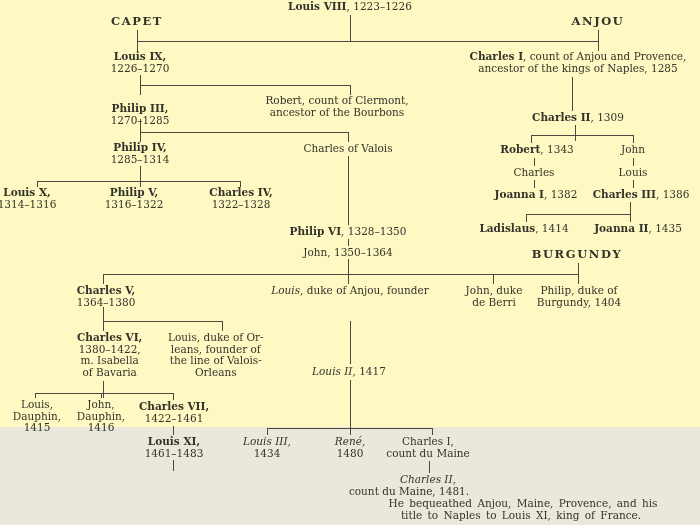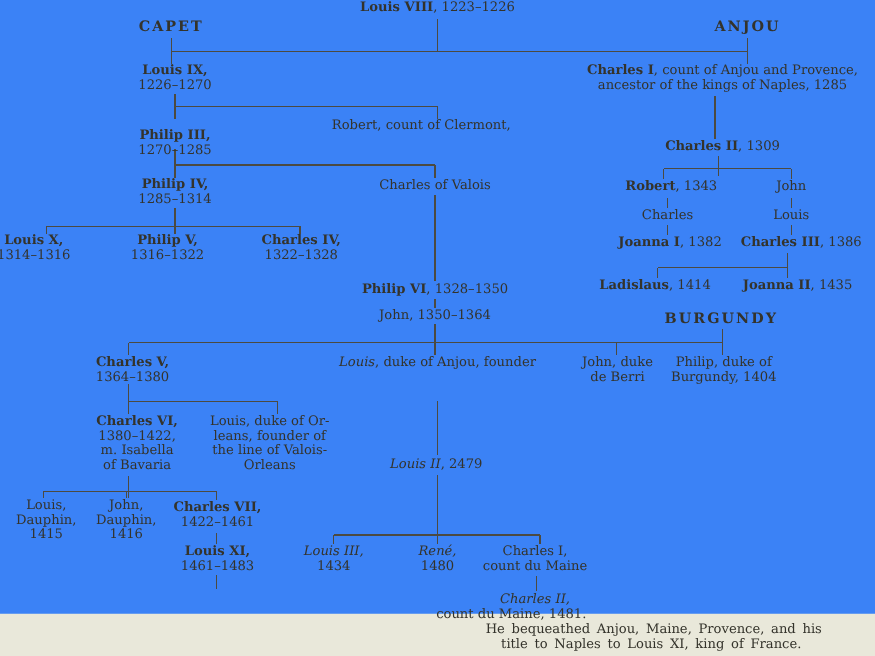--- a/index.html
+++ b/index.html
@@ -2,21 +2,21 @@
 <html><head>
 <meta charset="utf-8">
 <style>
   html,body{margin:0;padding:0;}
   body{
     width:700px;height:525px;overflow:hidden;
     background:#e9e8da;
     font-family:"DejaVu Serif","Liberation Serif",serif;
     color:#34332b;
   }
-  .stage{position:relative;width:700px;height:491px;background:#3b82f6;text-decoration:underline;}
+  .stage{position:relative;width:700px;height:427px;background:#fef9c3;text-decoration:underline;}
   svg.wires{position:absolute;left:0;top:0;}
   .node{
     position:absolute;
     transform:translateX(-50%);
     text-align:center;
     font-size:10.5px;
     line-height:11.6px;
     white-space:nowrap;
   }
   .node.la{transform:none;text-align:center;}
@@ -63,20 +63,21 @@
   <div class="node" style="left:140px;top:51px">
     <div class="b">Louis IX,</div>
     <div>1226–1270</div>
   </div>
   <div class="node" style="left:140px;top:103px">
     <div class="b">Philip III,</div>
     <div>1270–1285</div>
   </div>
   <div class="node" style="left:337px;top:95px">
     <div>Robert, count of Clermont,</div>
+    <div>ancestor of the Bourbons</div>
   </div>
   <div class="node" style="left:140px;top:142px">
     <div class="b">Philip IV,</div>
     <div>1285–1314</div>
   </div>
   <div class="node" style="left:348px;top:143px">Charles of Valois</div>
   <div class="node" style="left:27px;top:187px">
     <div class="b">Louis X,</div>
     <div>1314–1316</div>
   </div>
@@ -137,21 +138,21 @@
   <div class="node" style="left:174px;top:401px">
     <div class="b">Charles VII,</div>
     <div>1422–1461</div>
   </div>
   <div class="node" style="left:174px;top:436px">
     <div class="b">Louis XI,</div>
     <div>1461–1483</div>
   </div>
 
   <div class="node" style="left:349px;top:366px">
-    <span class="i">Louis II</span><span>, 2479</span>
+    <span class="i">Louis II</span><span>, 1417</span>
   </div>
   <div class="node" style="left:267px;top:436px">
     <div class="i">Louis III,</div>
     <div>1434</div>
   </div>
   <div class="node" style="left:350px;top:436px">
     <div class="i">René,</div>
     <div>1480</div>
   </div>
   <div class="node" style="left:428px;top:436px">

